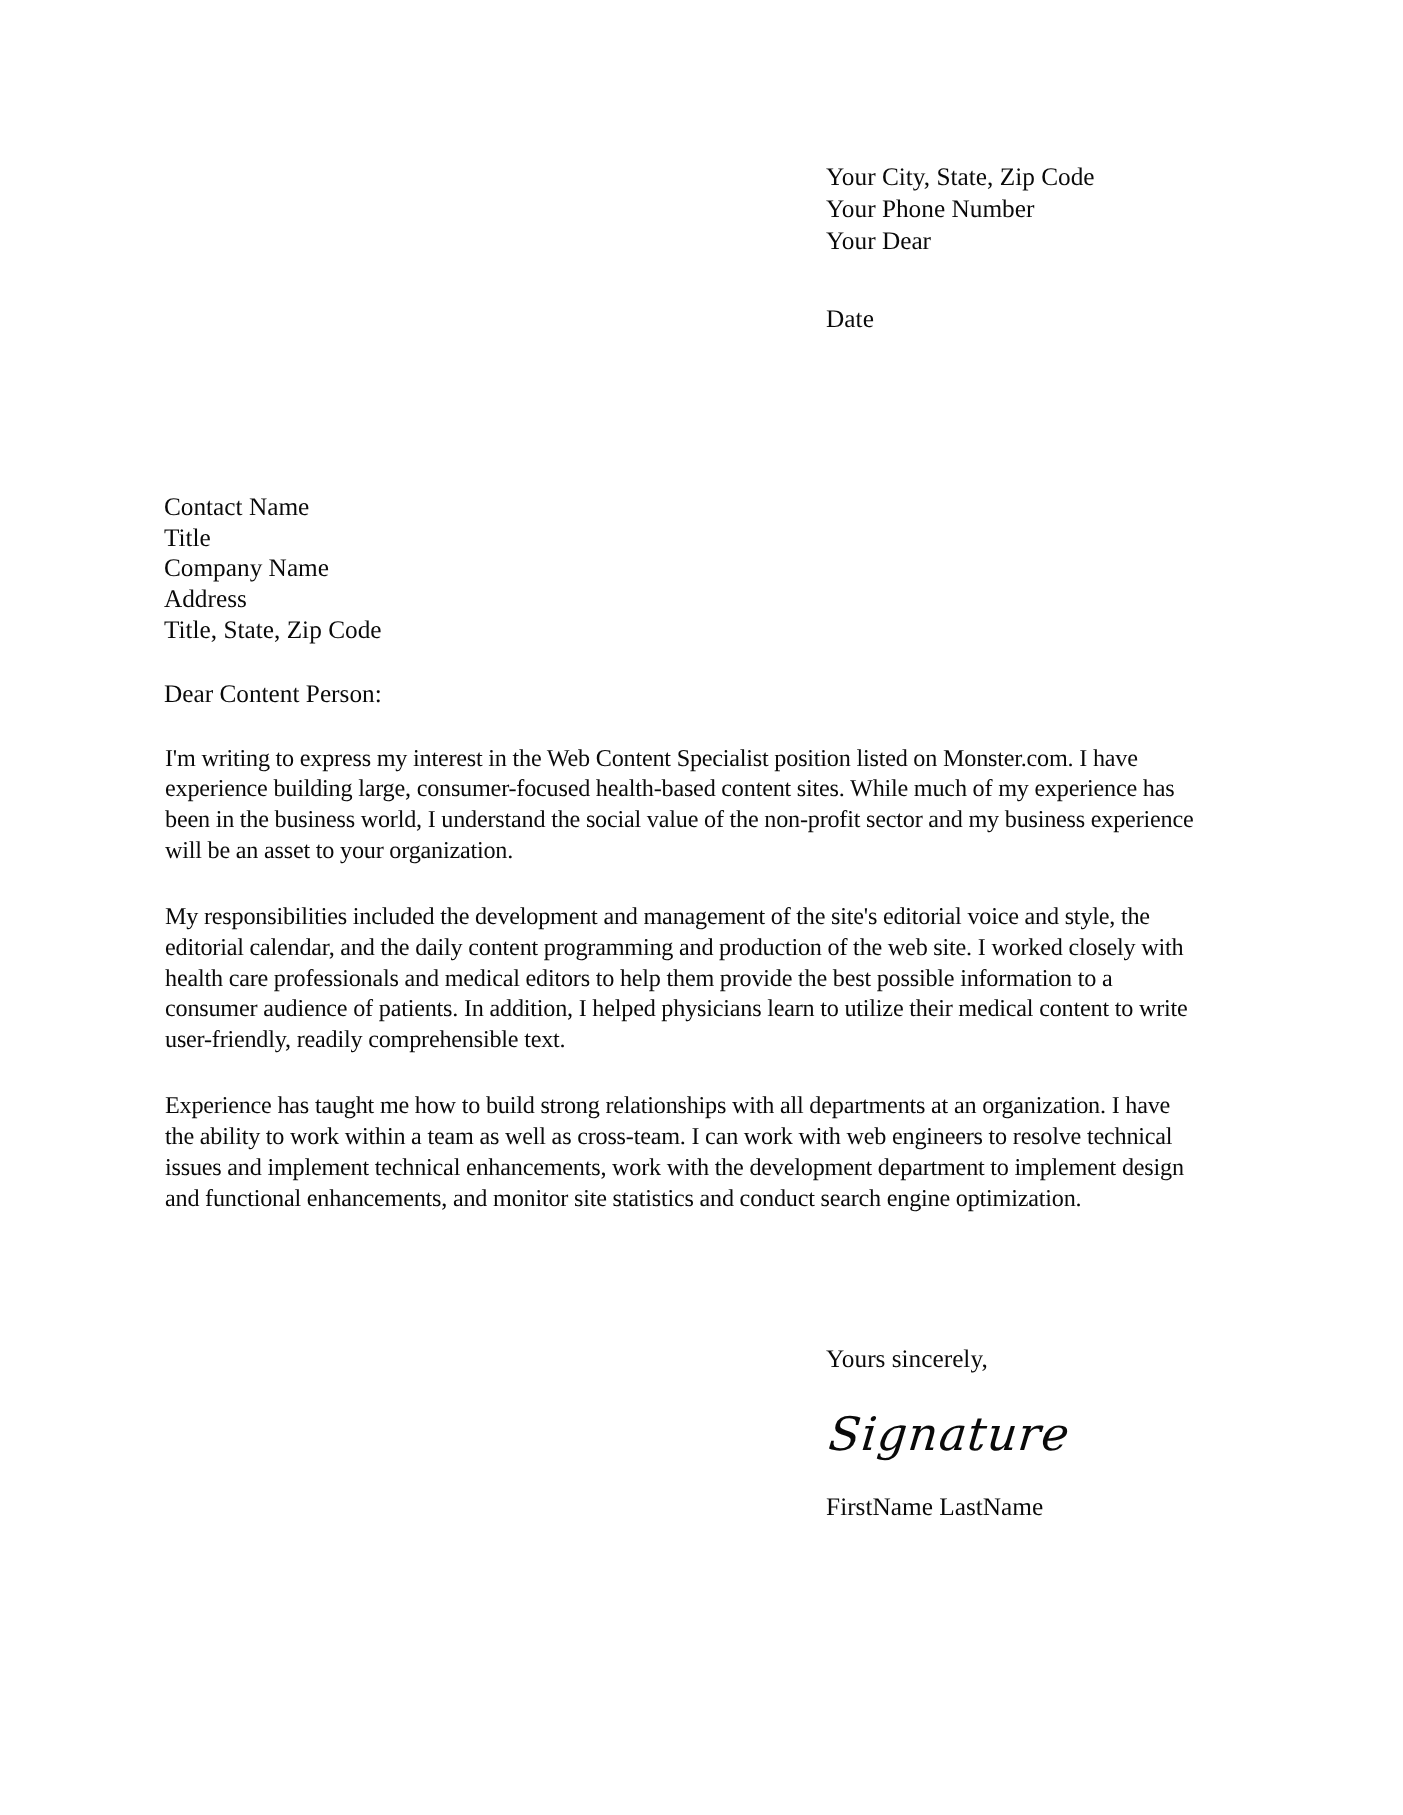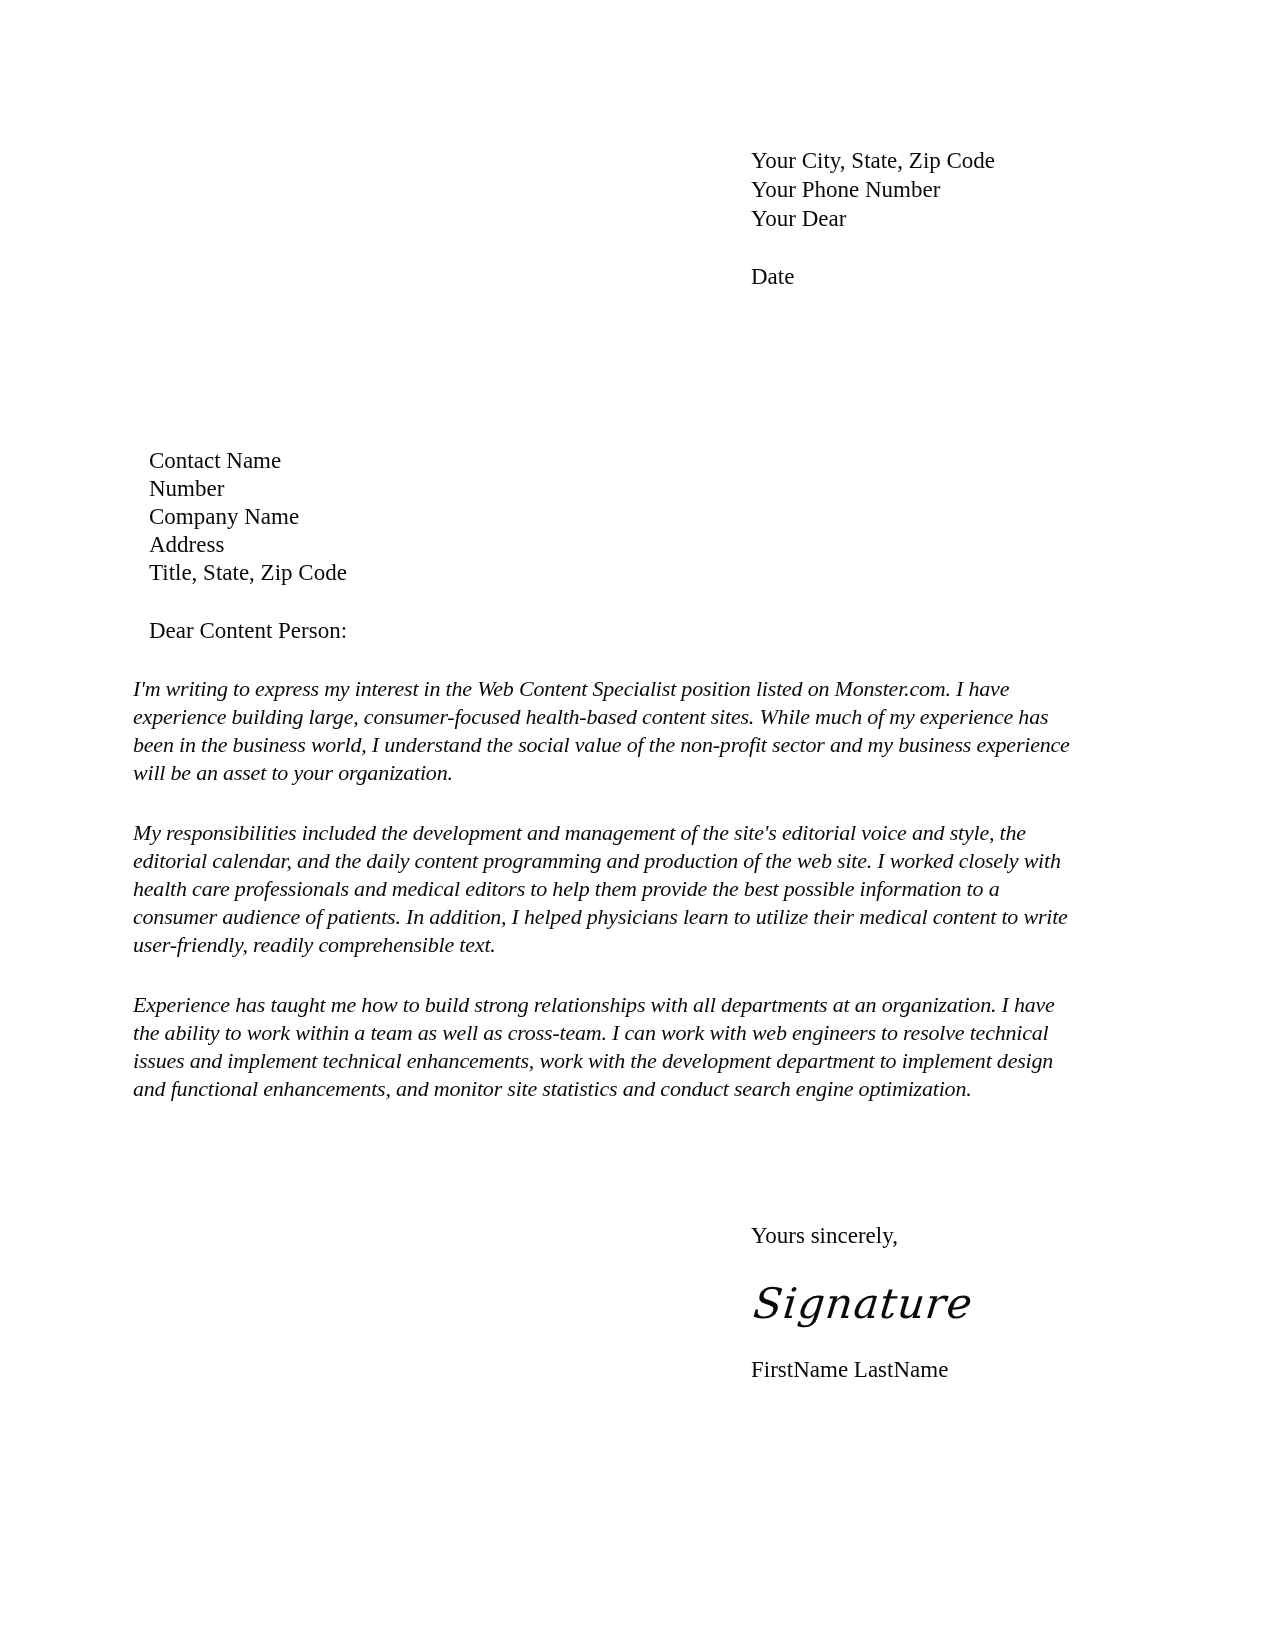--- a/index.html
+++ b/index.html
@@ -19,41 +19,40 @@
     overflow: hidden;
   }
   .sender-block {
     position: absolute;
     left: 751px;
     top: 146px;
     line-height: 29px;
     white-space: nowrap;
   }
   .date-line {
-    margin-top: 29px;
+    margin-top: 42px;
   }
   .recipient-block {
     position: absolute;
     left: 149px;
     top: 447px;
     line-height: 28px;
     white-space: nowrap;
   }
   .salutation {
     position: absolute;
     left: 149px;
     top: 617px;
     white-space: nowrap;
   }
   .letter-body {
     position: absolute;
-    left: 133px;
+    left: 150px;
     top: 675px;
     width: 938px;
-    font-style: italic;
   }
   .letter-body p {
     margin: 0 0 32px 0;
     font-size: 22px;
     line-height: 28px;
     letter-spacing: -0.2px;
     text-align: left;
   }
   .closing-block {
     position: absolute;
@@ -82,21 +81,21 @@
 
   <div class="sender-block">
     <div>Your City, State, Zip Code</div>
     <div>Your Phone Number</div>
     <div>Your Dear</div>
     <div class="date-line">Date</div>
   </div>
 
   <div class="recipient-block">
     <div>Contact Name</div>
-    <div>Number</div>
+    <div>Title</div>
     <div>Company Name</div>
     <div>Address</div>
     <div>Title, State, Zip Code</div>
   </div>
 
   <div class="salutation">Dear Content Person:</div>
 
   <div class="letter-body">
     <p>I'm writing to express my interest in the Web Content Specialist position listed on Monster.com. I have experience building large, consumer-focused health-based content sites. While much of my experience has been in the business world, I understand the social value of the non-profit sector and my business experience will be an asset to your organization.</p>
     <p>My responsibilities included the development and management of the site's editorial voice and style, the editorial calendar, and the daily content programming and production of the web site. I worked closely with health care professionals and medical editors to help them provide the best possible information to a consumer audience of patients. In addition, I helped physicians learn to utilize their medical content to write user-friendly, readily comprehensible text.</p>

